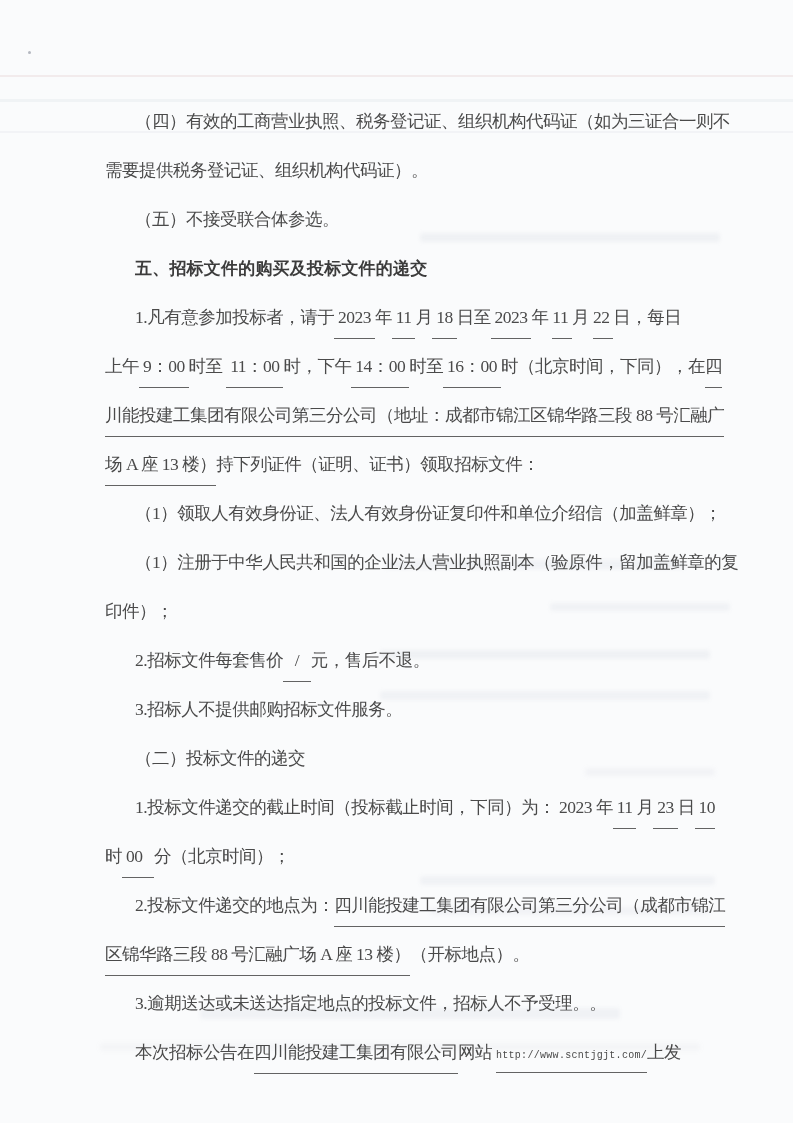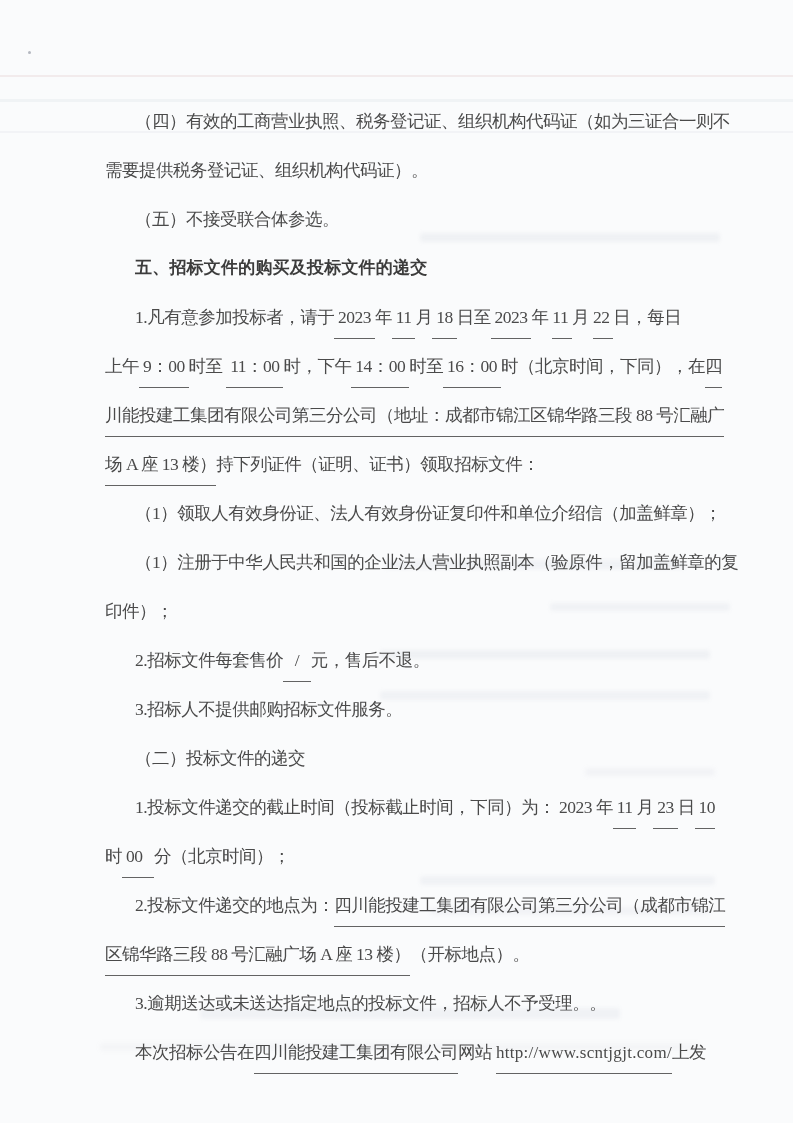--- a/index.html
+++ b/index.html
@@ -22,24 +22,24 @@
     position:absolute;left:97px;top:93px;width:615px;
   }
   .line{
     margin:8px;height:41px;line-height:41px;
     font-size:17.5px;letter-spacing:-0.5px;
     color:var(--text);
     white-space:pre;
   }
   .line.indent{padding-left:30px;}
   .line.bold{font-weight:bold;color:var(--heading);
-    font-family:Liberation Mono, monospace;
+    font-family:Liberation Sans, sans-serif;
     font-size:17px;letter-spacing:0.2px;}
   .u{border-bottom:1px solid var(--underline);padding-bottom:11px;}
-  .mono{font-family:Liberation Serif, serif;font-size:17px;letter-spacing:0.3px;}
+  .mono{font-family:Liberation Mono, monospace;font-size:10px;letter-spacing:0.3px;}
 </style>
 </head>
 <body>
 
 <div class="speck" style="left:28px;top:51px;"></div>
 <div class="scanline" style="top:75px;height:2px;background:rgba(226,206,206,0.35);"></div>
 <div class="scanline" style="top:99px;height:3px;background:rgba(205,212,224,0.22);"></div>
 <div class="scanline" style="top:131px;height:2px;background:rgba(205,212,224,0.18);"></div>
 <div class="smudge" style="left:420px;top:233px;width:300px;height:9px;background:rgba(148,156,173,0.10);"></div>
 <div class="smudge" style="left:385px;top:560px;width:300px;height:9px;background:rgba(148,156,173,0.09);"></div>

